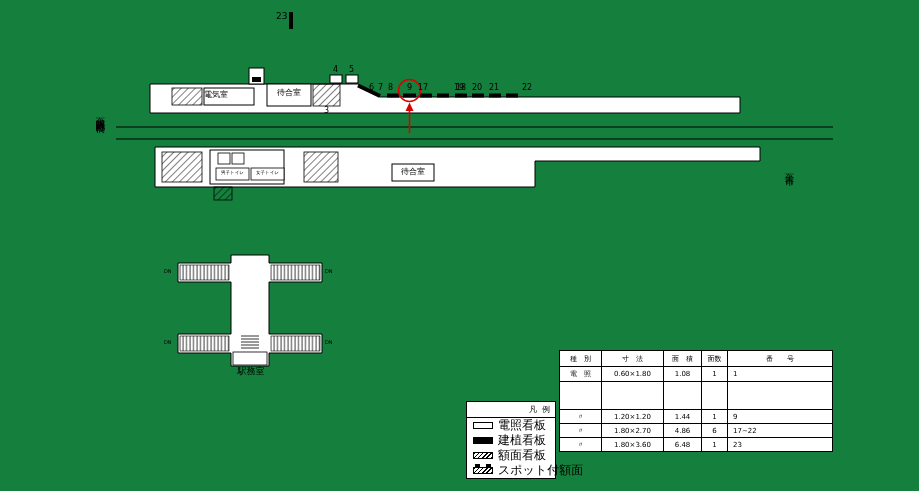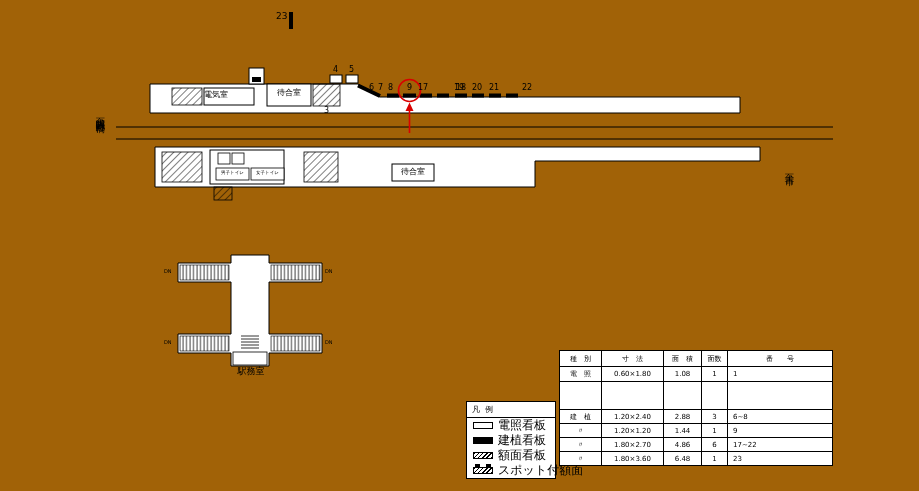--- a/index.html
+++ b/index.html
@@ -1,29 +1,29 @@
 <!DOCTYPE html>
 <html><head>
 <meta charset="utf-8">
 <style>
   * { margin:0; padding:0; box-sizing:border-box; }
   html,body { background:#ffffff; }
   .canvas {
-    position:relative; width:919px; height:491px; background:#a16207;
+    position:relative; width:919px; height:491px; background:#15803d;
     font-family:"DejaVu Sans","Liberation Sans",sans-serif; color:#000; overflow:hidden;
   }
   .lbl { position:absolute; color:#000; line-height:1; white-space:nowrap; }
   .num { font-size:8px; }
   .tiny { font-size:4.5px; }
   .vtext { writing-mode:vertical-rl; letter-spacing:1px; font-size:9.5px; }
   .bar23 { position:absolute; left:289px; top:12px; width:4px; height:17px; background:#000; }
 
   
   .legend { position:absolute; left:466px; top:401px; width:90px; height:78px; border:1px solid #000; background:#fff; }
-  .legend-title { font-size:8px; text-align:left; letter-spacing:5px; padding:2px 0 2px 5px; border-bottom:1px solid #000;font-family:Liberation Serif, serif; }
+  .legend-title { font-size:8px; text-align:right; letter-spacing:5px; padding:2px 0 2px 5px; border-bottom:1px solid #000;font-family:Liberation Serif, serif; }
   .legend-row { display:flex; align-items:center; height:15px; padding-left:6px; }
   .legend-label { font-size:12px; white-space:nowrap; }
   .sym { position:relative; width:20px; height:7px; display:inline-block; margin-right:5px; flex:none; }
   .sym-densho { border:1px solid #000; background:#fff; }
   .sym-kenshoku { background:#000; }
   .sym-gakumen, .sym-spot { border:1px solid #000;
     background:repeating-linear-gradient(135deg,#000 0,#000 1px,#fff 1px,#fff 3px); }
   .sym-spot::before { content:""; position:absolute; left:1px; top:-4px; width:5px; height:3px; background:#000; }
   .sym-spot::after  { content:""; position:absolute; right:1px; top:-4px; width:5px; height:3px; background:#000; }
 
@@ -184,27 +184,20 @@
       <td class="numcol">1</td>
     </tr>
     <tr class="gap">
       <td></td>
       <td></td>
       <td></td>
       <td></td>
       <td class="numcol"></td>
     </tr>
     <tr class="s">
-      <td>建　植</td>
-      <td>1.20×2.40</td>
-      <td>2.88</td>
-      <td>3</td>
-      <td class="numcol">6~8</td>
-    </tr>
-    <tr class="s">
       <td>〃</td>
       <td>1.20×1.20</td>
       <td>1.44</td>
       <td>1</td>
       <td class="numcol">9</td>
     </tr>
     <tr class="s">
       <td>〃</td>
       <td>1.80×2.70</td>
       <td>4.86</td>

